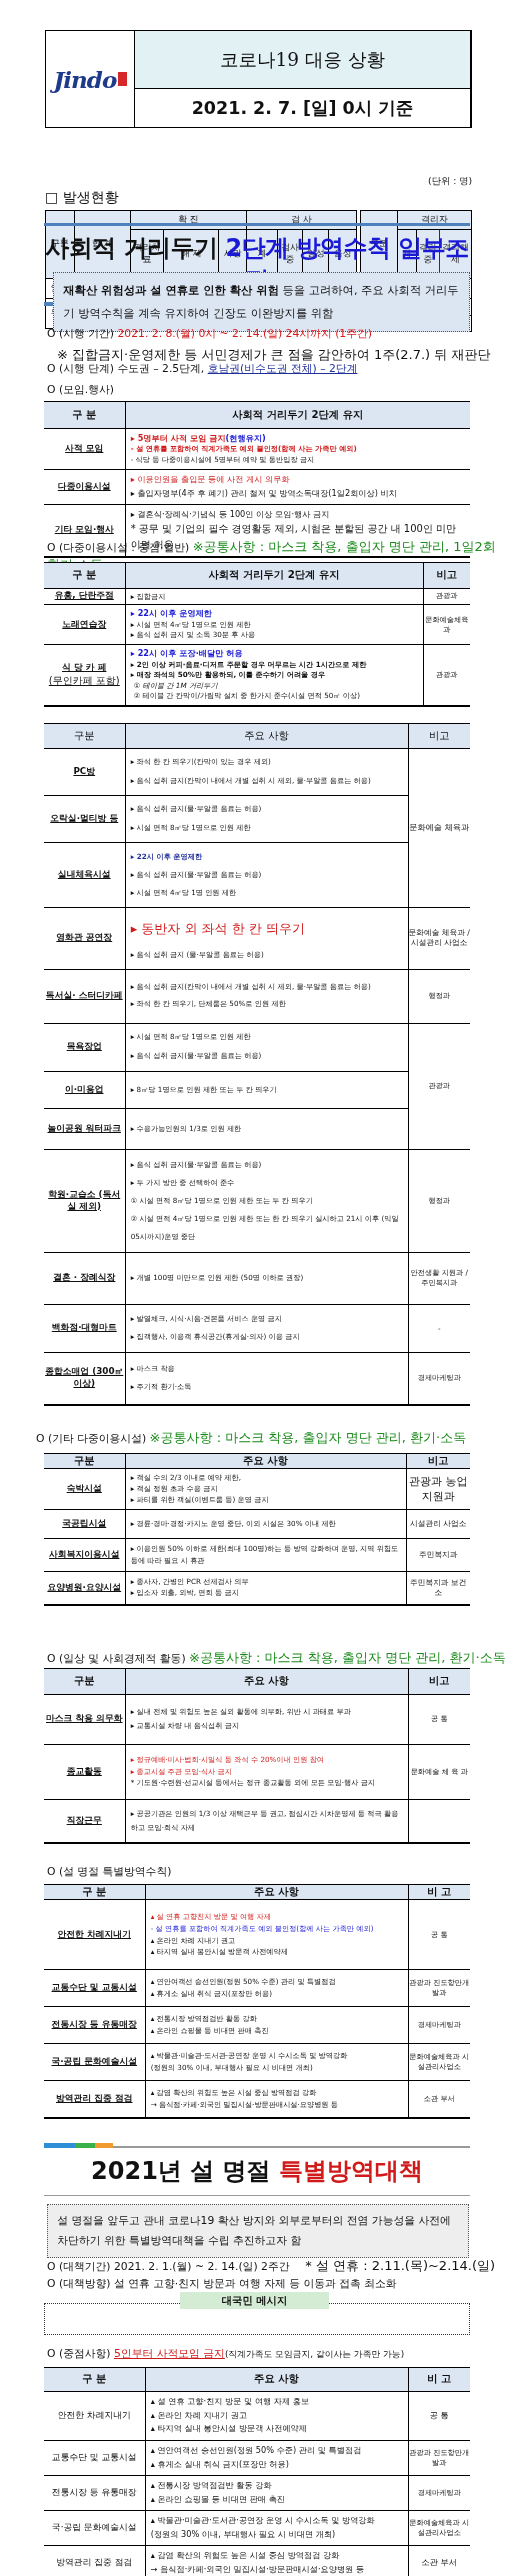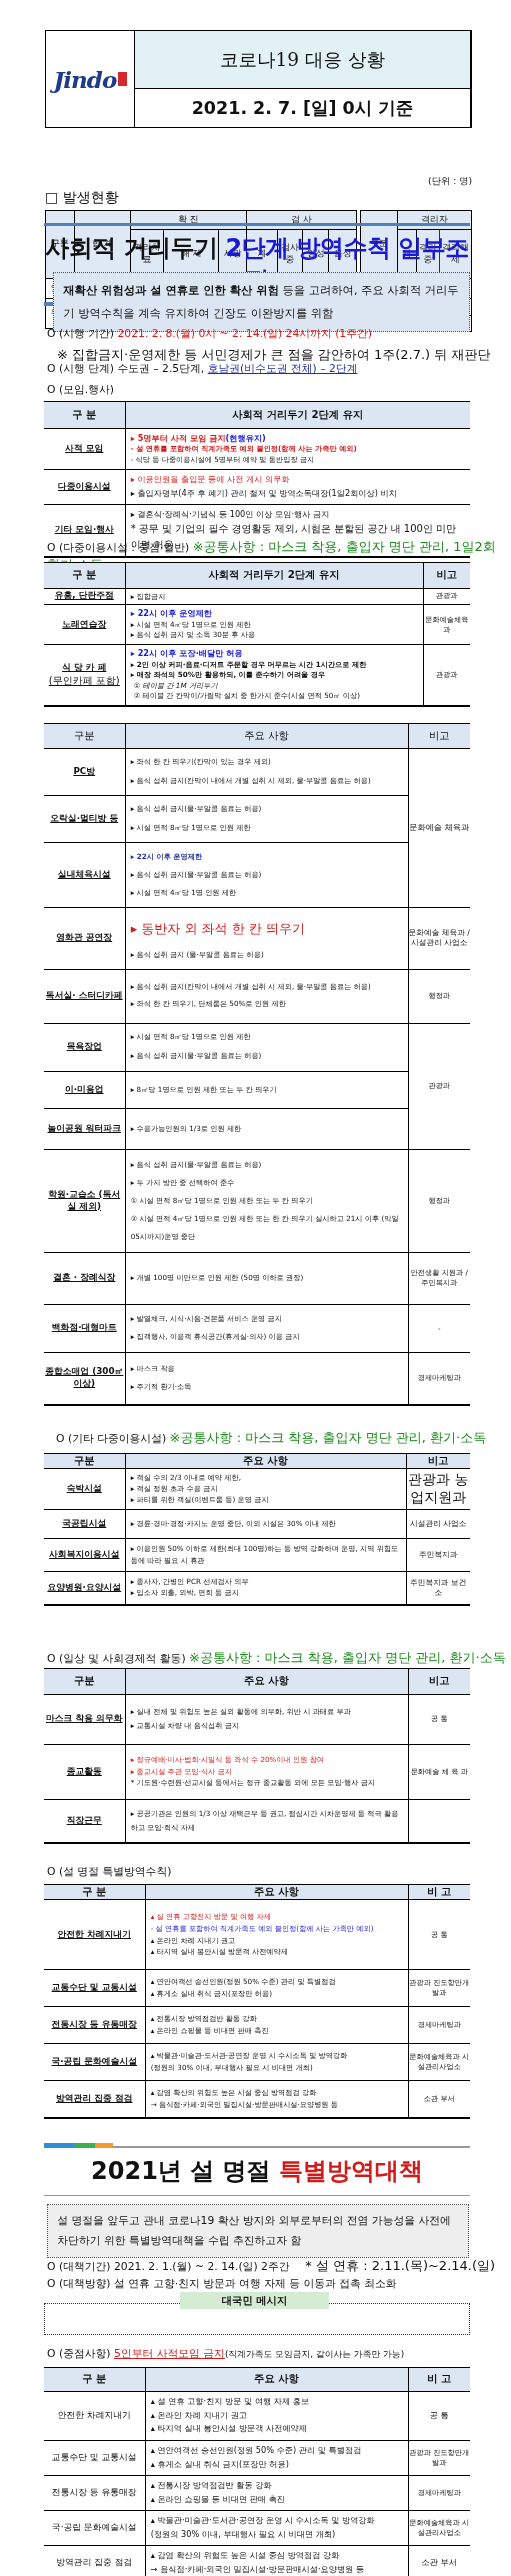--- a/index.html
+++ b/index.html
@@ -332,39 +332,39 @@
       <td class="items" style="line-height:2.5;">
             <div>▸ 마스크 착용</div>
             <div>▸ 주기적 환기·소독</div>
           </td>
       <td class="rmk">경제마케팅과</td>
     </tr>
   </tbody>
     </table>
 </div>
 
-<div class="line" style="top:1429px;left:56px;">
+<div class="line" style="top:1429px;left:36px;">
   <span>O (기타 다중이용시설)</span> <span class="green note">※공통사항 : 마스크 착용, 출입자 명단 관리, 환기·소독</span>
 </div>
 <div class="tbl" style="top:1453px;">
   <table>
     <tbody>
         <tr style="height:14.4px;">
           <th style="width:81px;">구분</th>
           <th>주요 사항</th>
           <th style="width:64px;">비고</th>
         </tr>
     <tr style="height:37px;">
       <td class="lbl">숙박시설</td>
       <td class="items" style="line-height:1.55;">
             <div>▸ 객실 수의 2/3 이내로 예약 제한,</div>
             <div>▸ 객실 정원 초과 수용 금지</div>
             <div>▸ 파티를 위한 객실(이벤트룸 등) 운영 금지</div>
           </td>
-      <td class="rmk" style="font-size:14px;">관광과 농업지원과</td>
+      <td class="rmk" style="font-size:11px;">관광과 농업지원과</td>
     </tr>
     <tr style="height:29px;">
       <td class="lbl">국공립시설</td>
       <td class="items">▸ 경륜·경마·경정·카지노 운영 중단, 이외 시설은 30% 이내 제한</td>
       <td class="rmk" style="font-size:7.7px;">시설관리 사업소</td>
     </tr>
     <tr style="height:33px;">
       <td class="lbl">사회복지이용시설</td>
       <td class="items" style="line-height:1.6;">▸ 이용인원 50% 이하로 제한(최대 100명)하는 등 방역 강화하며 운영, 지역 위험도 등에 따라 필요 시 휴관</td>
       <td class="rmk" style="font-size:7.7px;">주민복지과</td>

